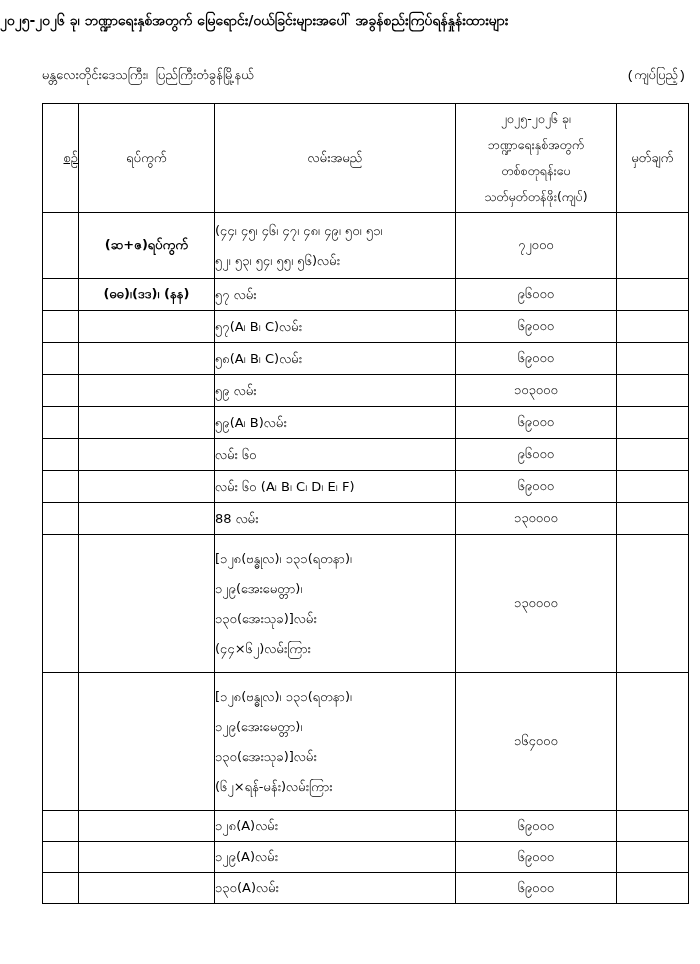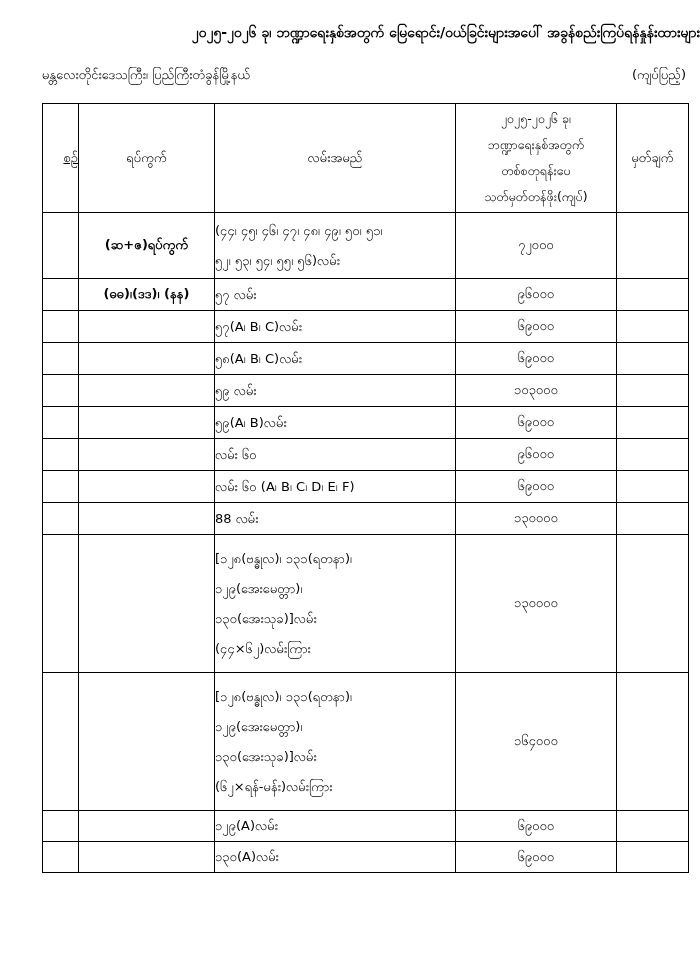--- a/index.html
+++ b/index.html
@@ -9,37 +9,38 @@
   }
   body {
     width: 700px;
     height: 964px;
     position: relative;
     font-family: "DejaVu Sans", "Liberation Sans", sans-serif;
     color: #000000;
   }
   .doc-title {
     position: absolute;
-    top: 23px;
+    top: 11px;
     left: 0;
     width: 700px;
-    text-align: right;
+    text-align: left;
     font-weight: bold;
     font-size: 14px;
     letter-spacing: 0;
   }
   .sub-line {
     position: absolute;
     top: 66px;
     left: 42px;
     width: 644px;
     display: flex;
     justify-content: space-between;
     align-items: flex-end;
     font-size: 13px;
+    font-family: Liberation Mono, monospace;
   }
   table.rates {
     position: absolute;
     top: 103px;
     left: 42px;
     width: 646px;
     border-collapse: collapse;
     table-layout: fixed;
     border: 1.5px solid #000;
   }
@@ -191,20 +192,27 @@
         <td class="c-street">[၁၂၈(ဗန္ဓုလ)၊ ၁၃၁(ရတနာ)၊
 ၁၂၉(အေးမေတ္တာ)၊
 ၁၃၀(အေးသုခ)]လမ်း
 (၆၂×ရန်-မန်း)လမ်းကြား</td>
         <td class="c-value">၁၆၄၀၀၀</td>
         <td class="c-remark"></td>
       </tr>
       <tr class="r-sm">
         <td class="c-no"></td>
         <td class="c-ward"></td>
+        <td class="c-street">၁၂၈(A)လမ်း</td>
+        <td class="c-value">၆၉၀၀၀</td>
+        <td class="c-remark"></td>
+      </tr>
+      <tr class="r-sm">
+        <td class="c-no"></td>
+        <td class="c-ward"></td>
         <td class="c-street">၁၂၉(A)လမ်း</td>
         <td class="c-value">၆၉၀၀၀</td>
         <td class="c-remark"></td>
       </tr>
       <tr class="r-sm">
         <td class="c-no"></td>
         <td class="c-ward"></td>
         <td class="c-street">၁၃၀(A)လမ်း</td>
         <td class="c-value">၆၉၀၀၀</td>
         <td class="c-remark"></td>

